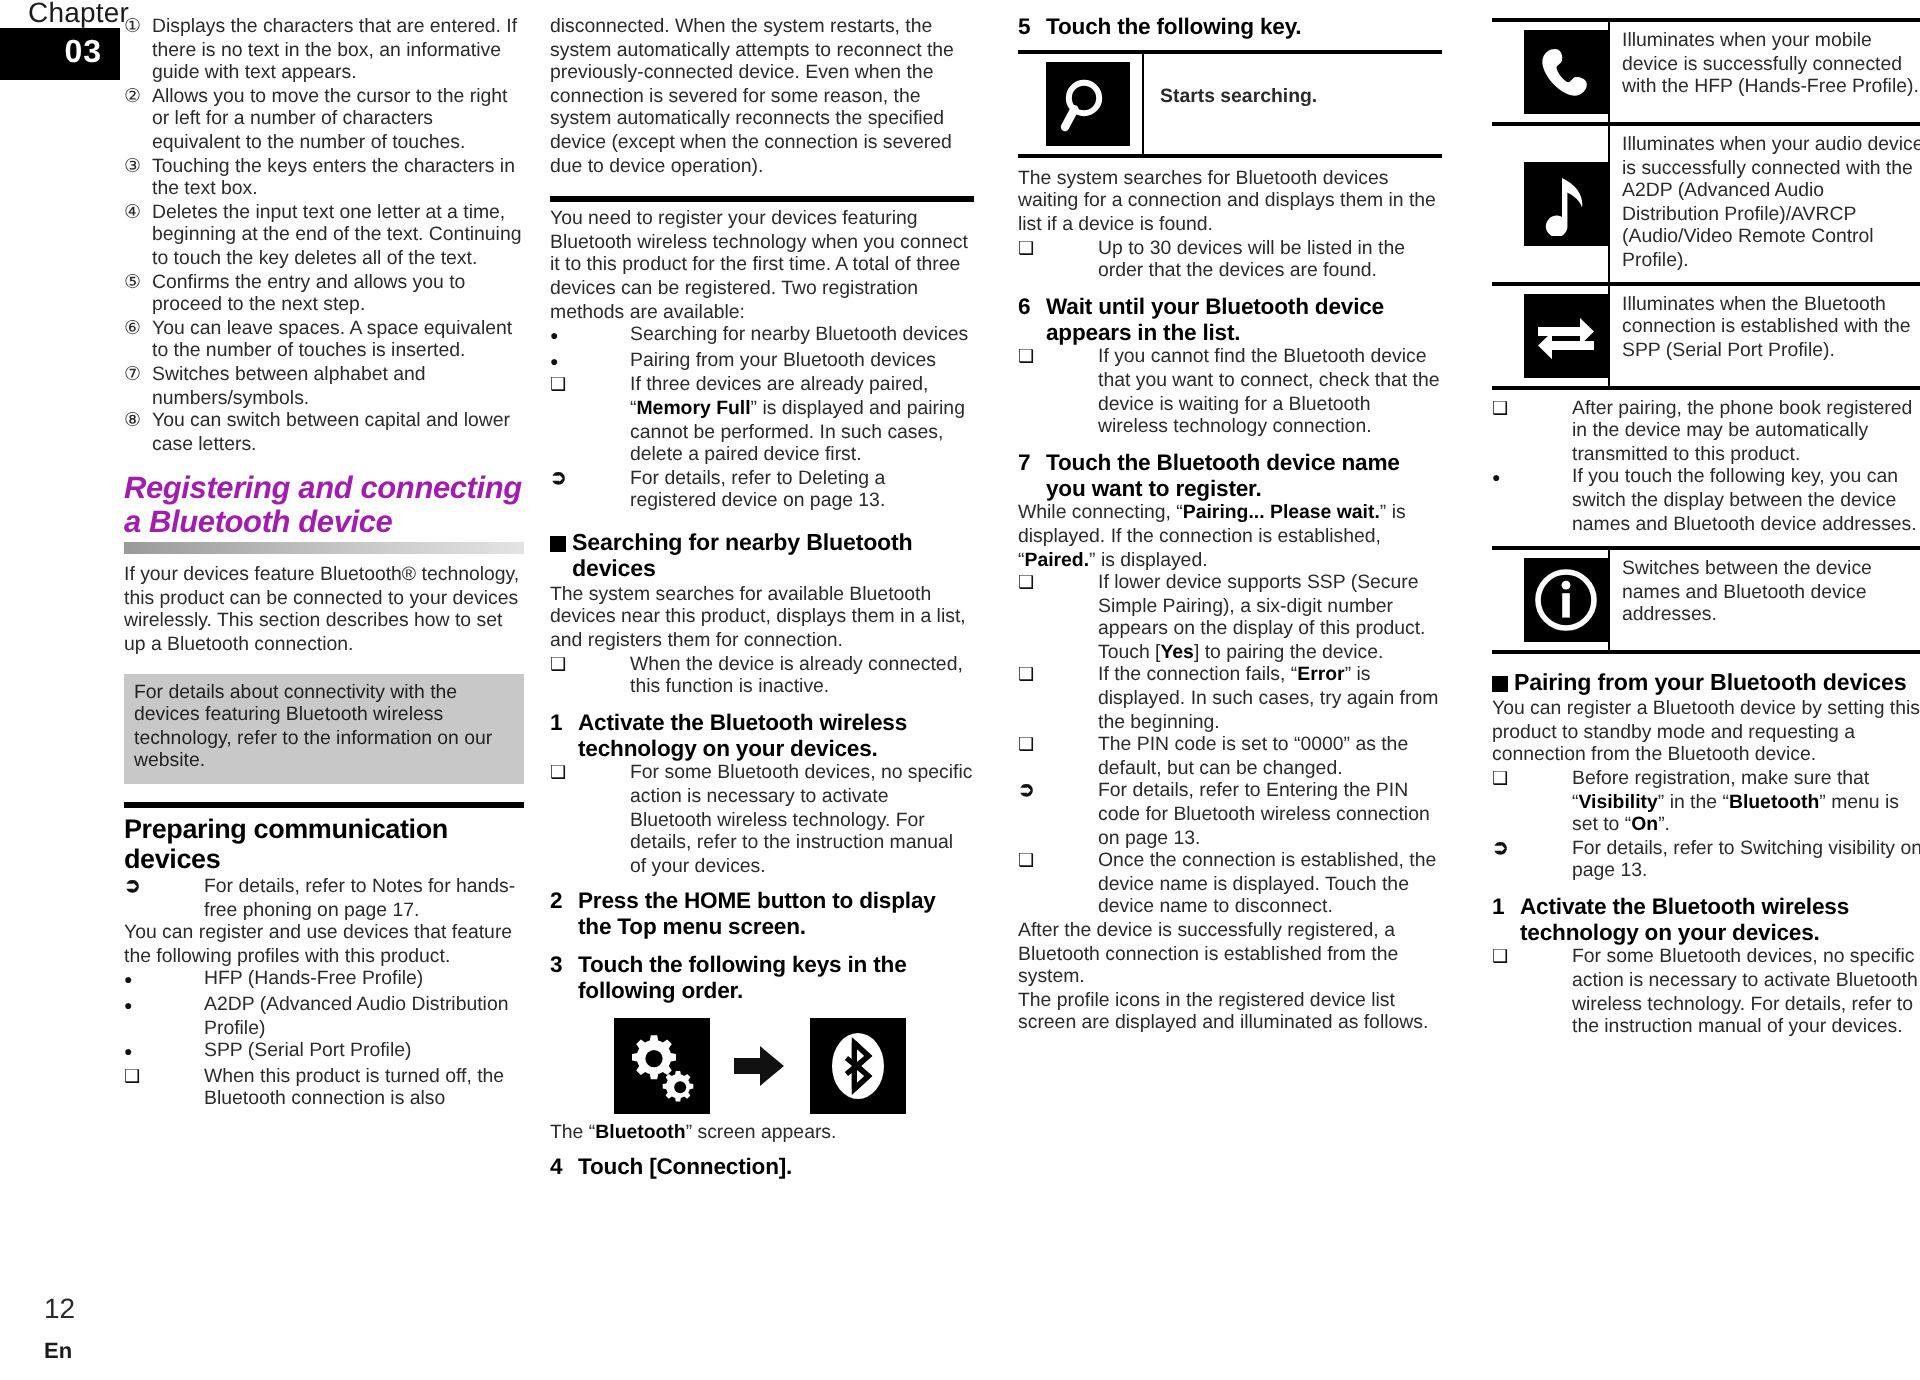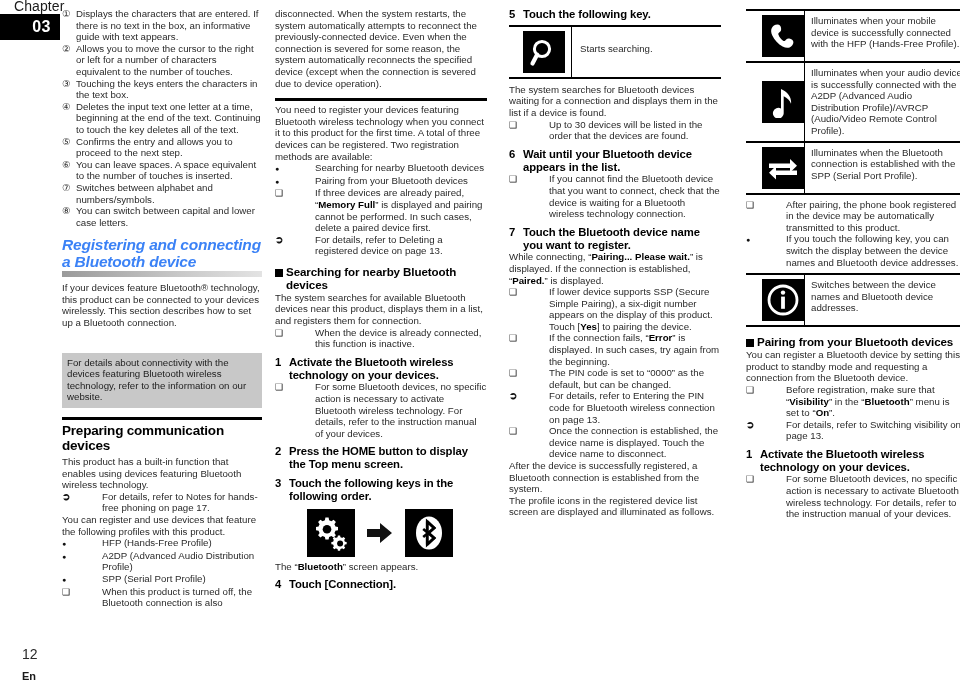--- a/index.html
+++ b/index.html
@@ -46,21 +46,21 @@
     display: flex; align-items: flex-start; margin-bottom: 0px;
   }
   .cnum {
     flex: 0 0 14px; text-align: left; font-size: 9.5px; line-height: 11.6px;
   }
   .ctext { flex: 1; }
 
   
   h2.sec-italic {
     font-size: 15.5px; line-height: 16.5px; font-weight: bold; font-style: italic;
-    margin: 9px 0 0 0; letter-spacing: -0.2px; color: #3b82f6;
+    margin: 9px 0 0 0; letter-spacing: -0.2px; color: #a21caf;
   }
   .rule-grad {
     height: 6px; margin-top: 1px;
     background: linear-gradient(to right, #9a9a9a, #c9c9c9 60%, #e3e3e3);
   }
   h2.sec-bold {
     font-size: 13.5px; line-height: 15px; font-weight: bold;
     margin: 0 0 1px 0; color: #000; letter-spacing: -0.2px;
   }
   .rule-double {
@@ -73,21 +73,21 @@
     margin: 8px 0 1px 0; padding-left: 11px; text-indent: -11px;
     letter-spacing: -0.1px;
   }
   h3.sub-head .sq {
     display: inline-block; width: 8px; height: 8px; background: #000;
     margin-right: 3px; vertical-align: -1px;
   }
 
   
   .note-box {
-    background: #c8c8c8; padding: 4px 5px 5px 5px; margin-top: 24px;
+    background: #c8c8c8; padding: 4px 5px 5px 5px; margin-top: 8px;
     font-size: 9.7px; line-height: 11.6px; color: #222;
   }
 
   
   .mlist { margin: 0; padding: 0; list-style: none; }
   .mlist li { display: flex; align-items: flex-start; gap: 28px; }
   .mk {
     flex: 0 0 12px; font-size: 9.5px; line-height: 11.6px; color: #111;
   }
   .mk.dot::before { content: "\25CF"; font-size: 7px; }
@@ -126,21 +126,21 @@
   .icon-flow { display: flex; align-items: center; gap: 12px; margin: 6px 0 4px 32px; }
   .icon-flow .blkbig { width: 48px; height: 48px; background: #000;
     display: flex; align-items: center; justify-content: center; }
   .arrow-r { width: 26px; height: 24px; }
 
   
   .skey { border-top: 2px solid #000; border-bottom: 2px solid #000;
           display: flex; align-items: stretch; margin: 4px 0 5px 0; }
   .skey-i { flex: 0 0 62px; padding: 4px 0 4px 14px; }
   .skey-d { flex: 1; border-left: 1.2px solid #000; padding: 16px 0 4px 8px;
-            font-size: 9.7px; line-height: 11.6px; color: #2a2a2a; }
+            font-size: 9.7px; line-height: 11.6px; color: #2a2a2a; font-weight: bold; }
 
   
   .folio { position: absolute; left: 22px; bottom: 28px; font-size: 14px; color: #2a2a2a; }
   .folio-en { position: absolute; left: 22px; bottom: 8px; font-size: 11px; font-weight: bold; color: #1a1a1a; }
 </style>
 </head>
 <body>
 
 <div class="page">
 
@@ -190,21 +190,20 @@
       <h2 class="sec-italic">Registering and connecting a Bluetooth device</h2>
       <div class="rule-grad"></div>
 
       <p class="body-txt" style="margin-top:5px;">If your devices feature Bluetooth® technology, this product can be connected to your devices wirelessly. This section describes how to set up a Bluetooth connection.</p>
 
       <div class="note-box">For details about connectivity with the devices featuring Bluetooth wireless technology, refer to the information on our website.</div>
 
       <div class="rule-double"></div>
       <h2 class="sec-bold">Preparing communication devices</h2>
 
-      <p class="body-txt" style="margin-top:3px;">This product has a built-in function that enables using devices featuring Bluetooth wireless technology.</p>
 
       <ul class="mlist">
         <li>
             <span class="mk arr"></span>
             <span class="mtext">For details, refer to Notes for hands-free phoning on page 17.</span>
           </li>
       </ul>
 
       <p class="body-txt">You can register and use devices that feature the following profiles with this product.</p>
 

